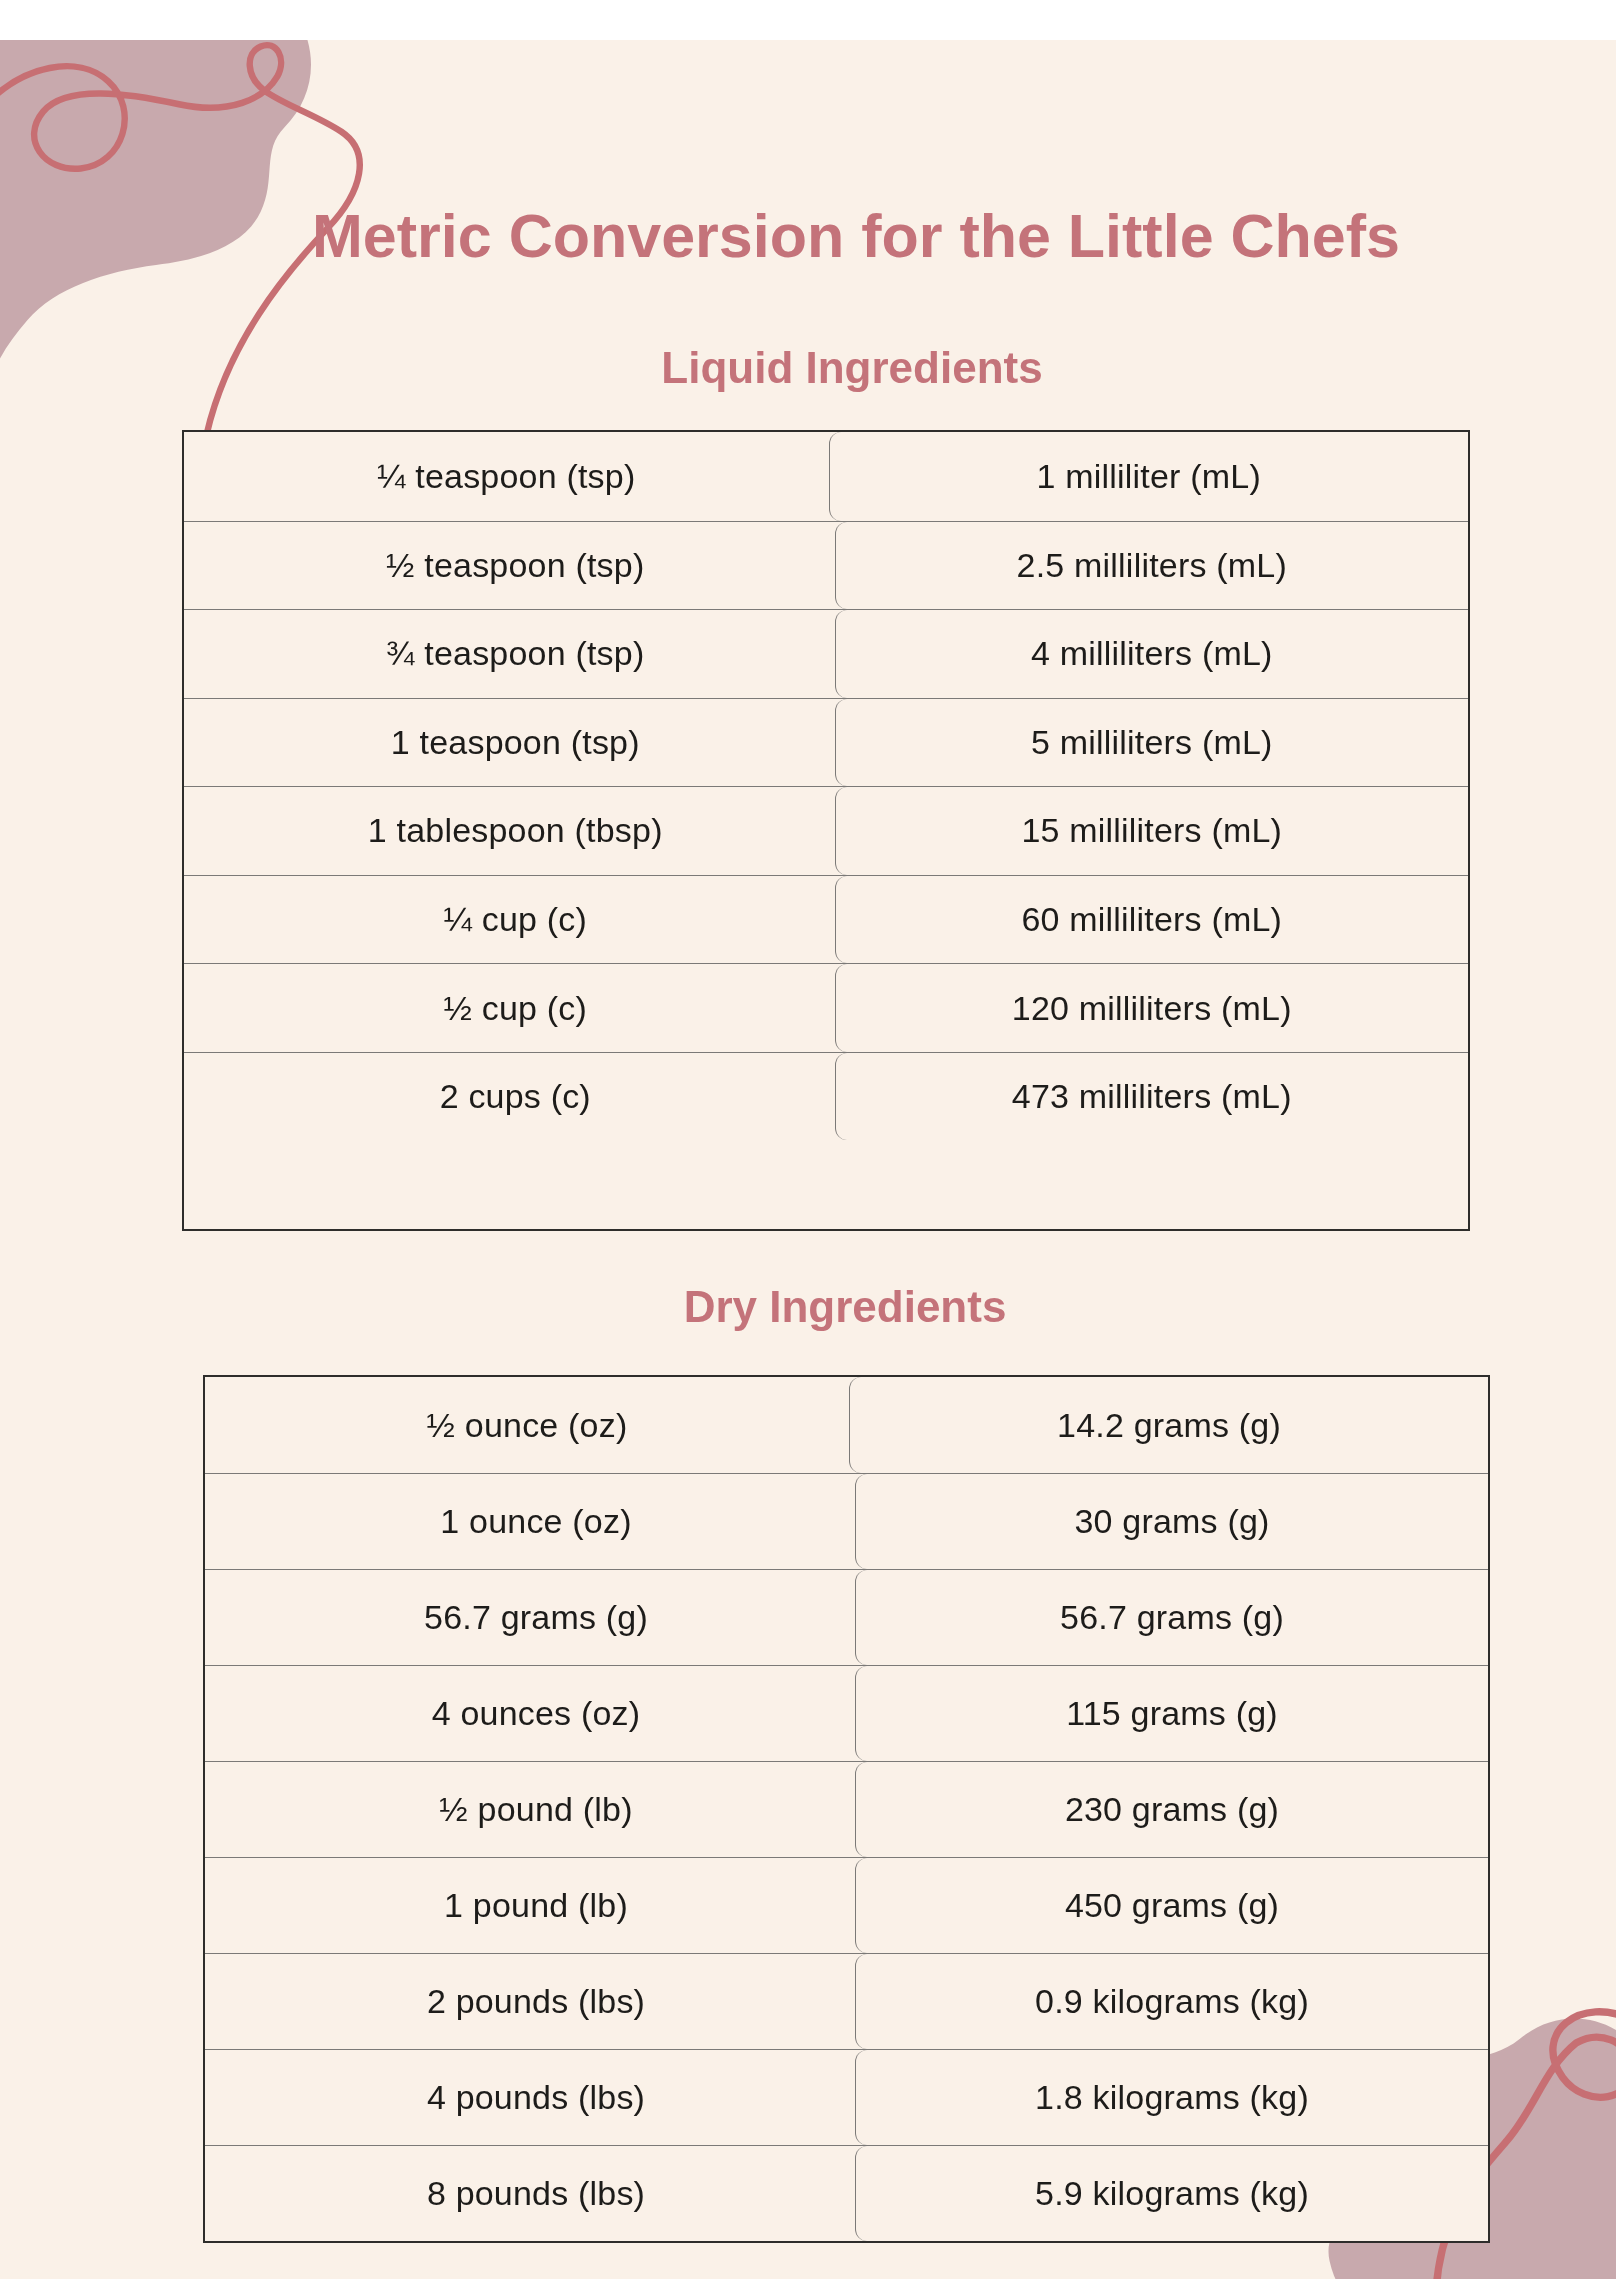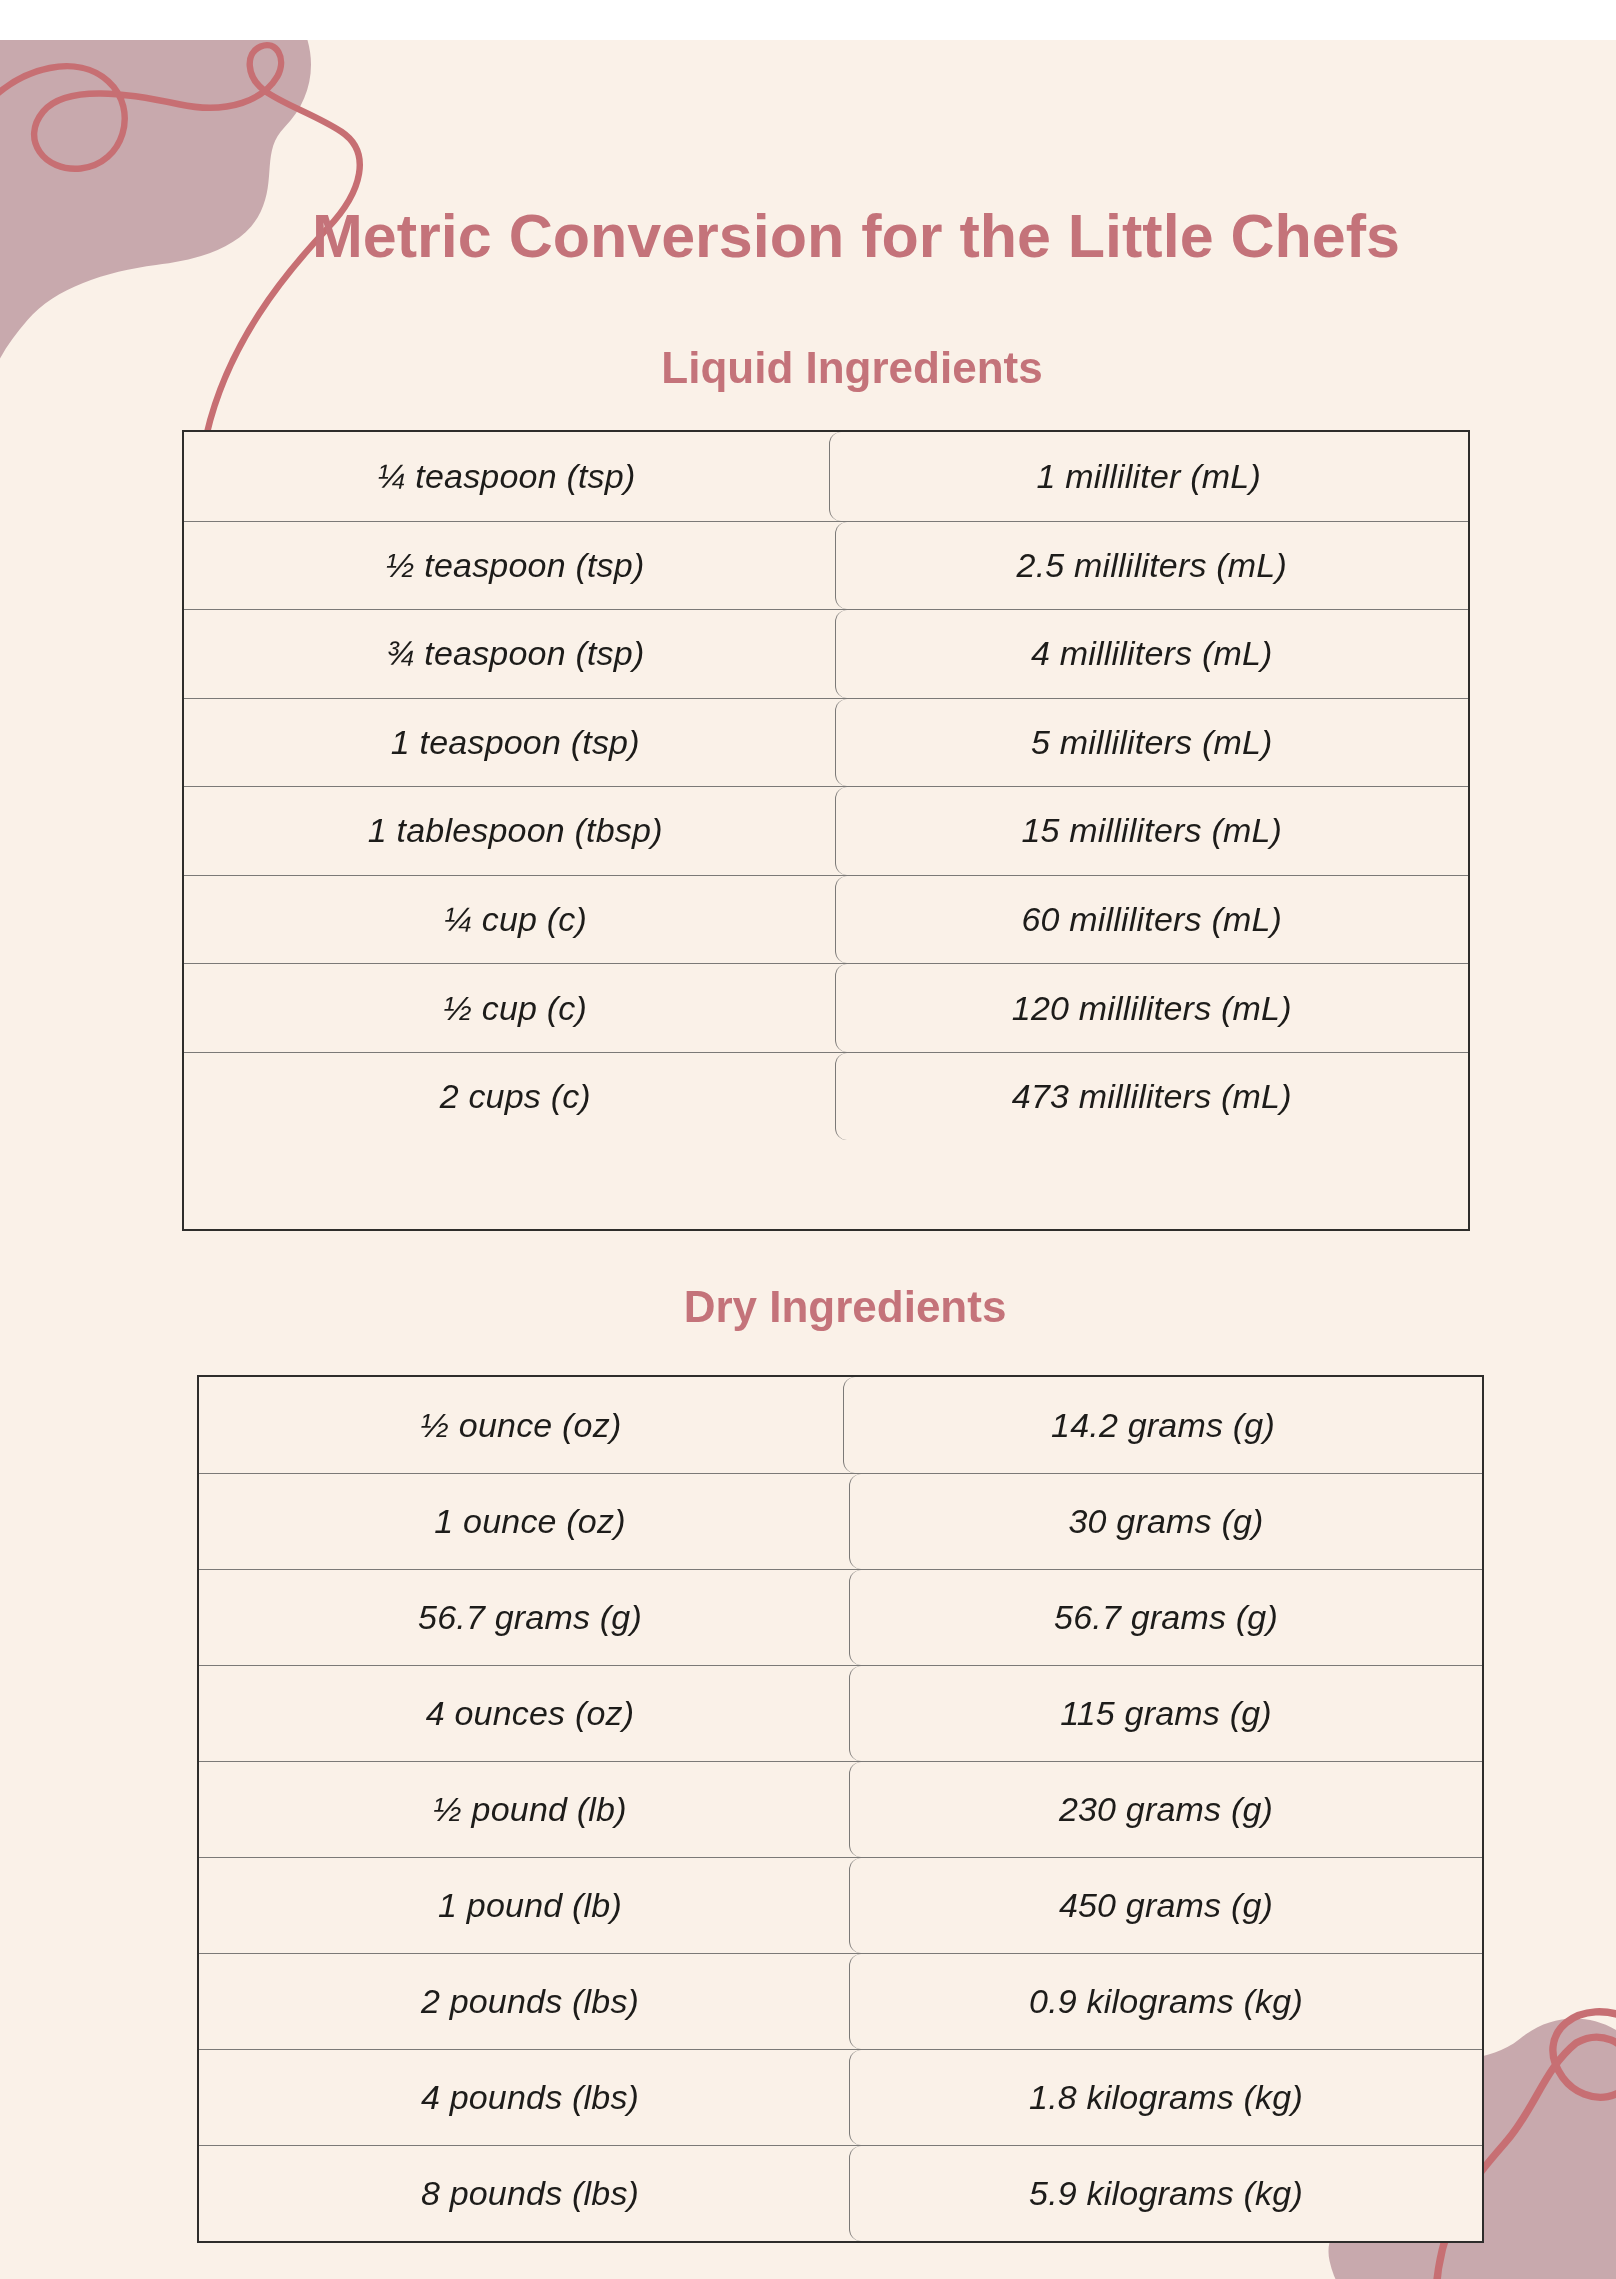--- a/index.html
+++ b/index.html
@@ -43,24 +43,23 @@
     line-height:1.15;
   }
   .heading-liquid{top:303px;transform:translateX(44px);}
   .heading-dry{top:1242px;transform:translateX(37px);}
   .conv-table{
     position:absolute;
     border:2.8px solid var(--border-outer);
     display:grid;
     grid-template-rows:repeat(9,1fr);
     background:var(--bg);
-    font-style:italic;
   }
   .table-liquid{left:182px;top:390px;width:1288px;height:801px;}
-  .table-dry{left:197px;top:1335px;width:1287px;height:868px;}
+  .table-dry{left:203px;top:1335px;width:1287px;height:868px;}
   .trow{
     display:grid;
     grid-template-columns:50.2% 49.8%;
   }
   .trow + .trow{border-top:1.8px solid var(--border-inner);padding-left:12px;}
   .cell{
     display:flex;align-items:center;justify-content:center;
     font-size:34px;font-weight:400;
     color:var(--cell-text);
     letter-spacing:0.2px;

